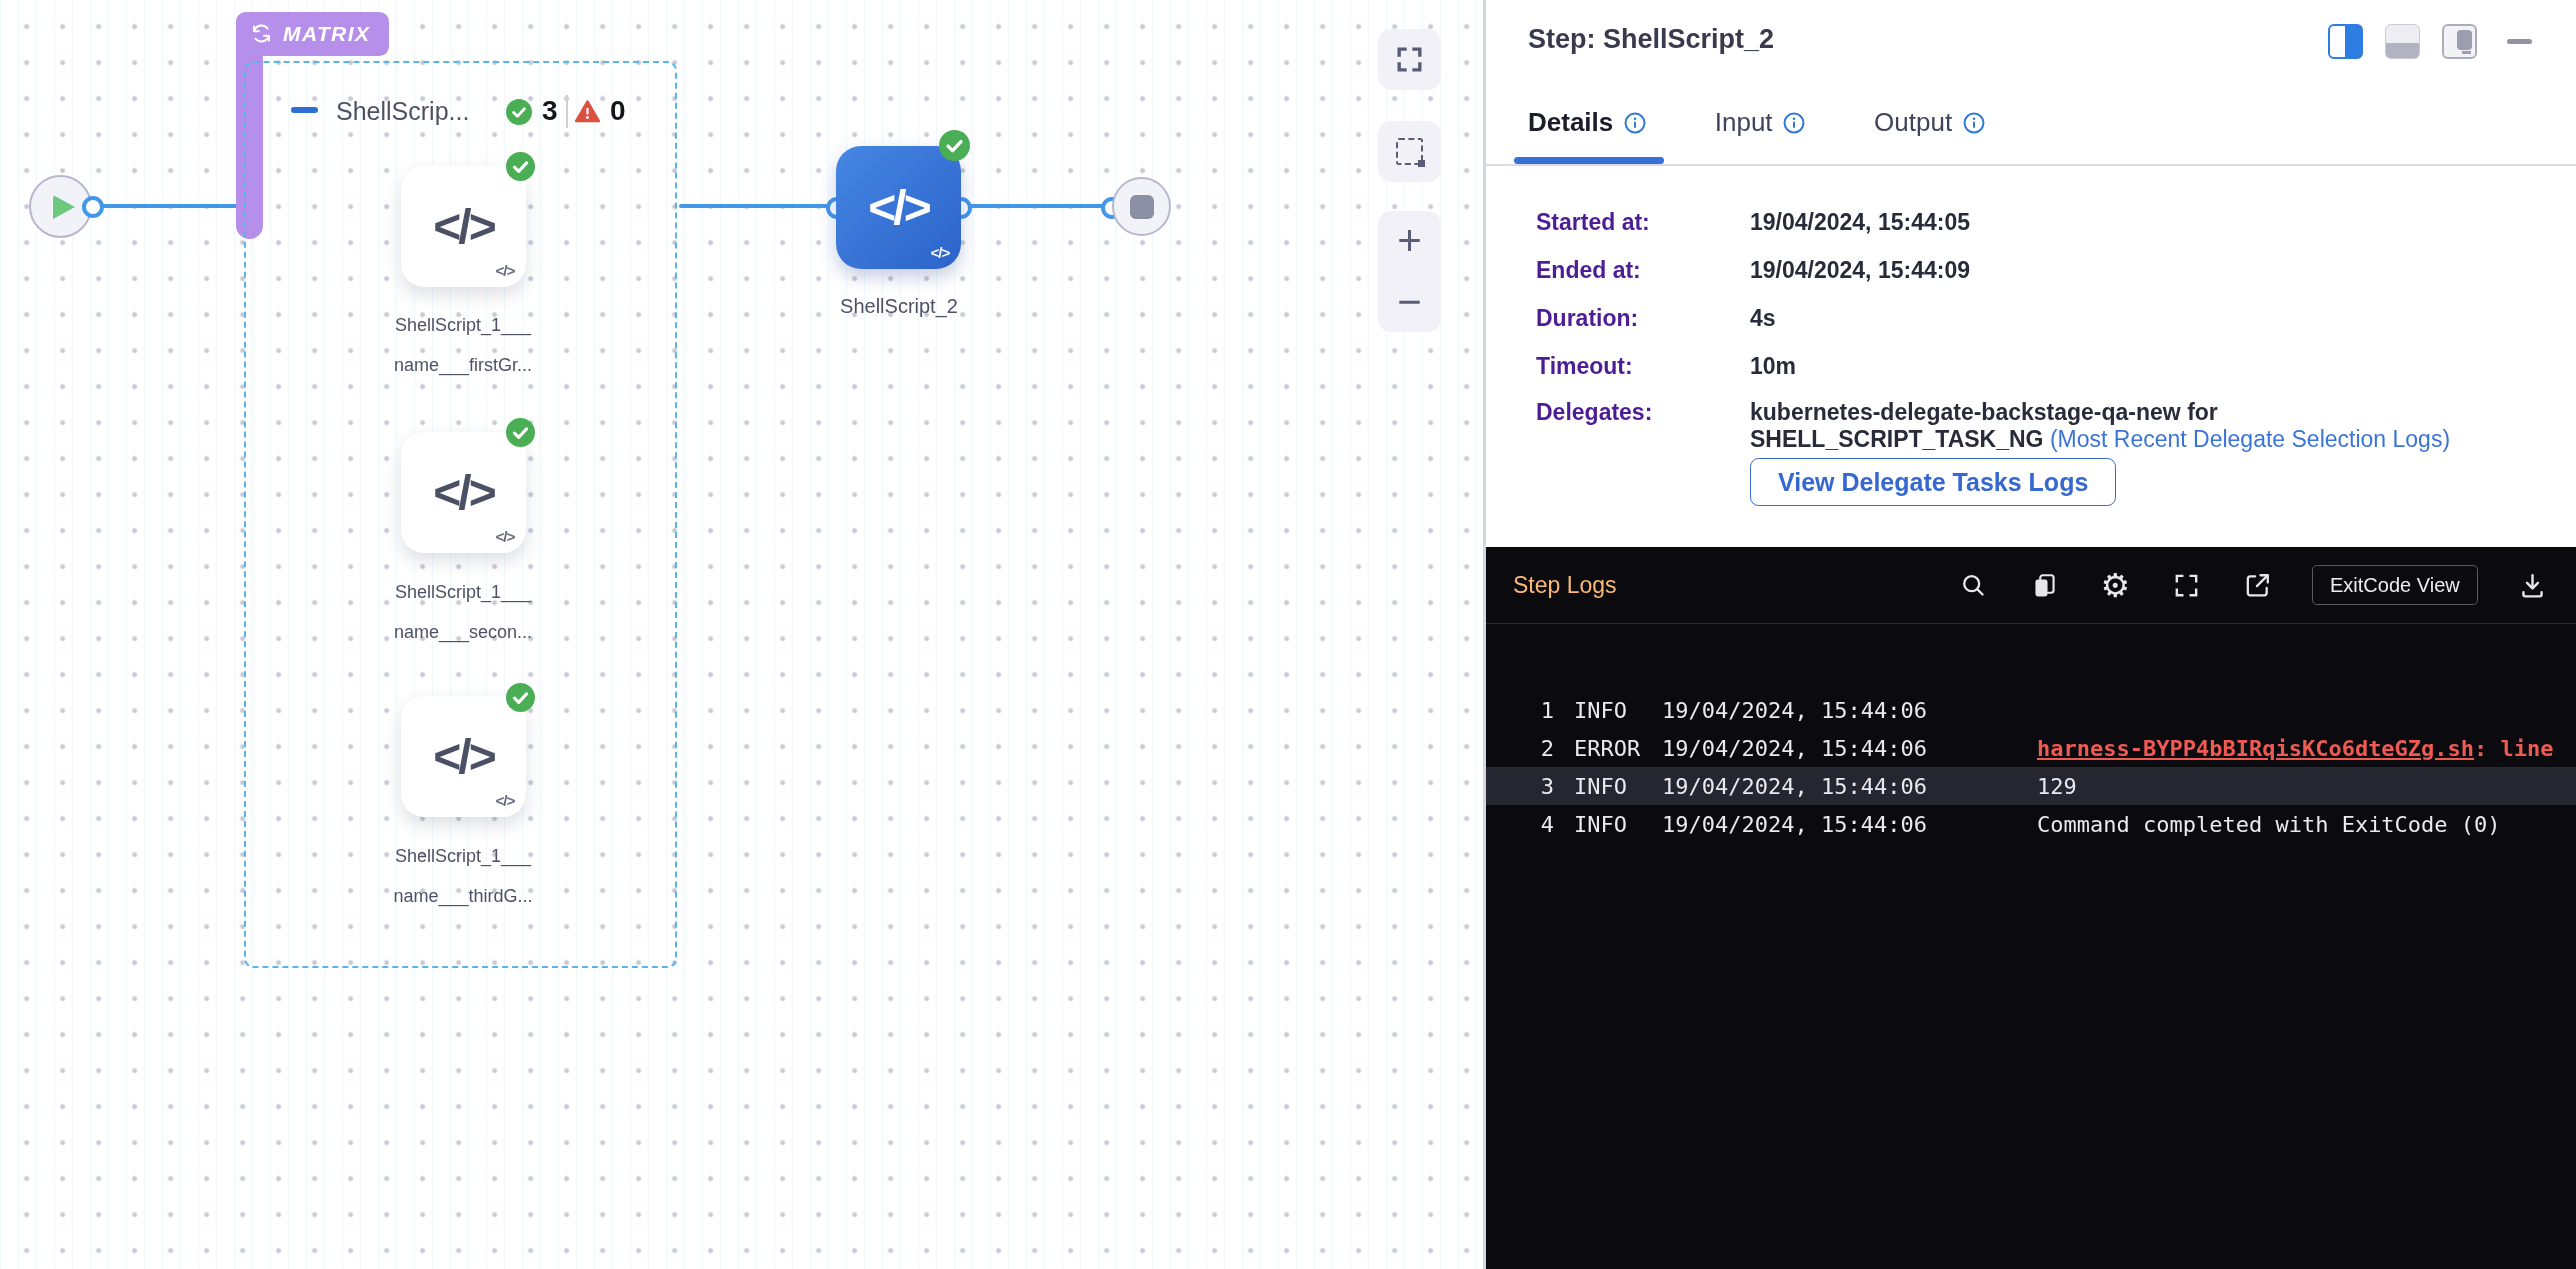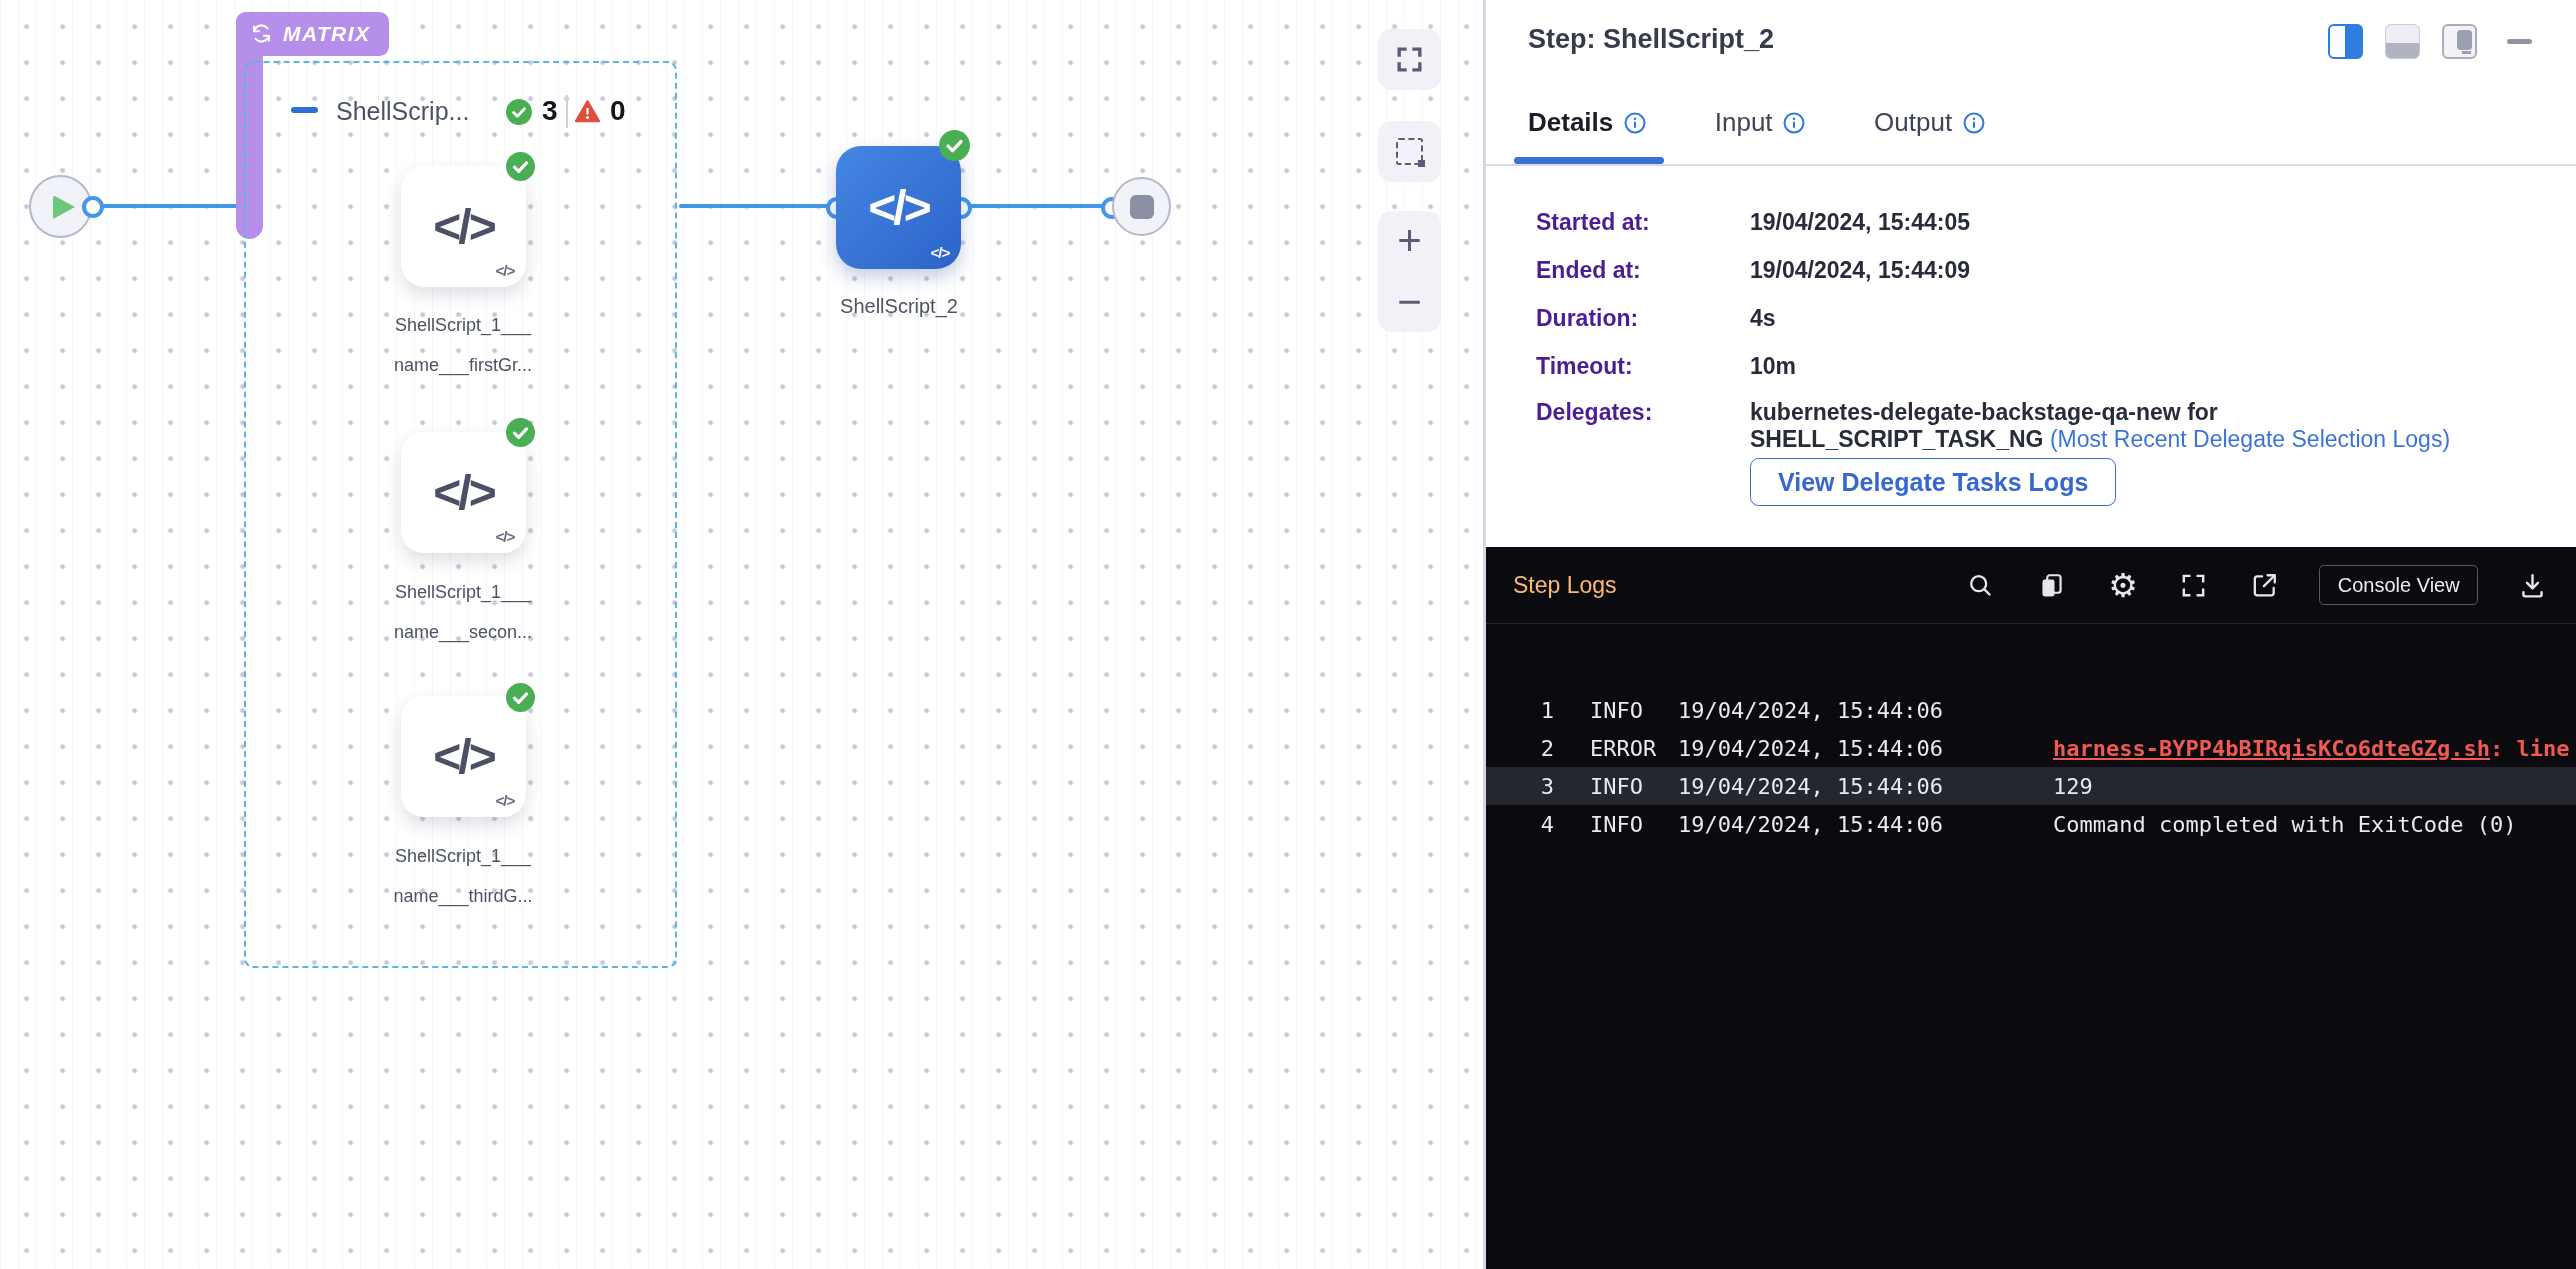--- a/index.html
+++ b/index.html
@@ -83,21 +83,21 @@
   .loghead-spacer { flex:1; }
   .loghead-icons { display:flex; align-items:center; gap:38px; }
   .licon { width:33px; height:33px; display:flex; align-items:center; justify-content:center; }
   .gear-glyph { font-size:33px; color:#e6e6ec; line-height:1; font-family:"DejaVu Sans", sans-serif; }
   .console-btn { height:40px; padding:0 17.3px; border:1.9px solid #5a5a62; border-radius:4.8px; color:#ececf1; font-size:20px; display:flex; align-items:center; }
 
   .logbody { padding-top:67px; font-family:"DejaVu Sans Mono", monospace; font-size:22px; color:#e9e9ee; }
   .logrow { display:flex; height:38px; align-items:center; white-space:pre; overflow:hidden; }
   .logrow.hl { background:#252730; }
   .lnum { width:68px; text-align:right; flex:none; }
-  .llevel { width:88px; margin-left:36px; flex:none; }
+  .llevel { width:88px; margin-left:20px; flex:none; }
   .ltime { width:375px; flex:none; }
   .lmsg { flex:1; overflow:hidden; }
   .err-txt { color:#ef5a52; font-weight:700; }
   .err-link { color:#ef5a52; font-weight:700; text-decoration:underline; }
 </style>
 </head>
 <body>
 
 <div class="root">
 
@@ -308,21 +308,21 @@
               <path d="M8.5 20H4v-4.5"></path>
           </svg>
         </span>
         <span class="licon">
           <svg width="29" height="29" viewBox="0 0 24 24" fill="none" stroke="#e6e6ec" stroke-width="1.9" stroke-linecap="round" stroke-linejoin="round">
             <path d="M10 4.5H5.8A1.8 1.8 0 0 0 4 6.3v12A1.8 1.8 0 0 0 5.8 20.1h12a1.8 1.8 0 0 0 1.8-1.8V14"></path>
             <path d="M14.5 3.5h6v6"></path>
               <path d="M20.2 3.8 11.5 12.5"></path>
           </svg>
         </span>
-        <span class="console-btn">Console View</span>
+        <span class="console-btn">ExitCode View</span>
         <span class="licon">
           <svg width="29" height="29" viewBox="0 0 24 24" fill="none" stroke="#e6e6ec" stroke-width="2" stroke-linecap="round" stroke-linejoin="round">
             <path d="M12 3.5v10.5"></path>
               <polyline points="7.5,9.8 12,14.3 16.5,9.8"></polyline>
               <path d="M4.5 17.5v2a1.5 1.5 0 0 0 1.5 1.5h12a1.5 1.5 0 0 0 1.5-1.5v-2"></path>
           </svg>
         </span>
       </div>
     </div>
 

